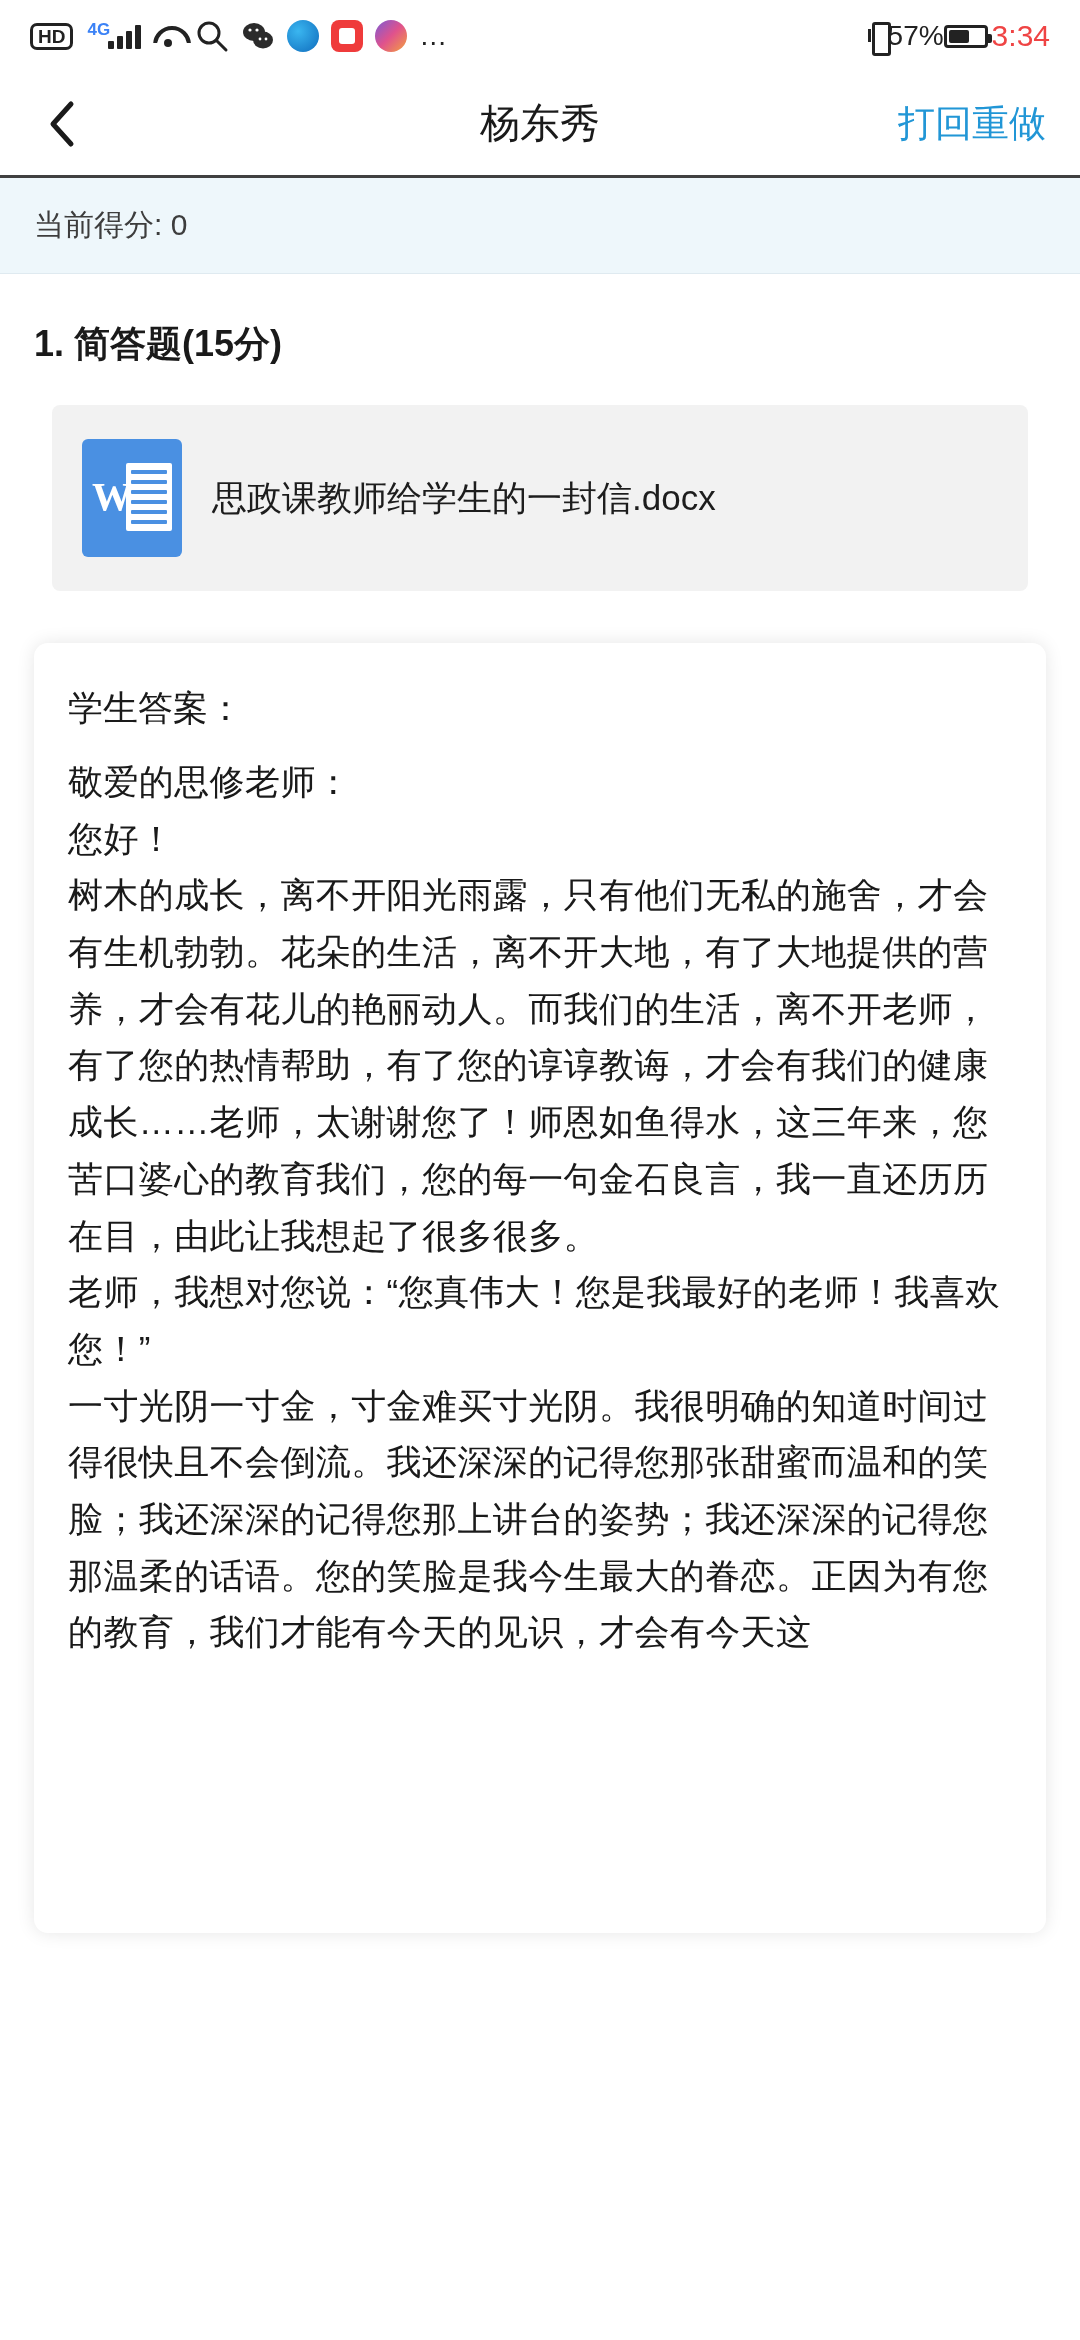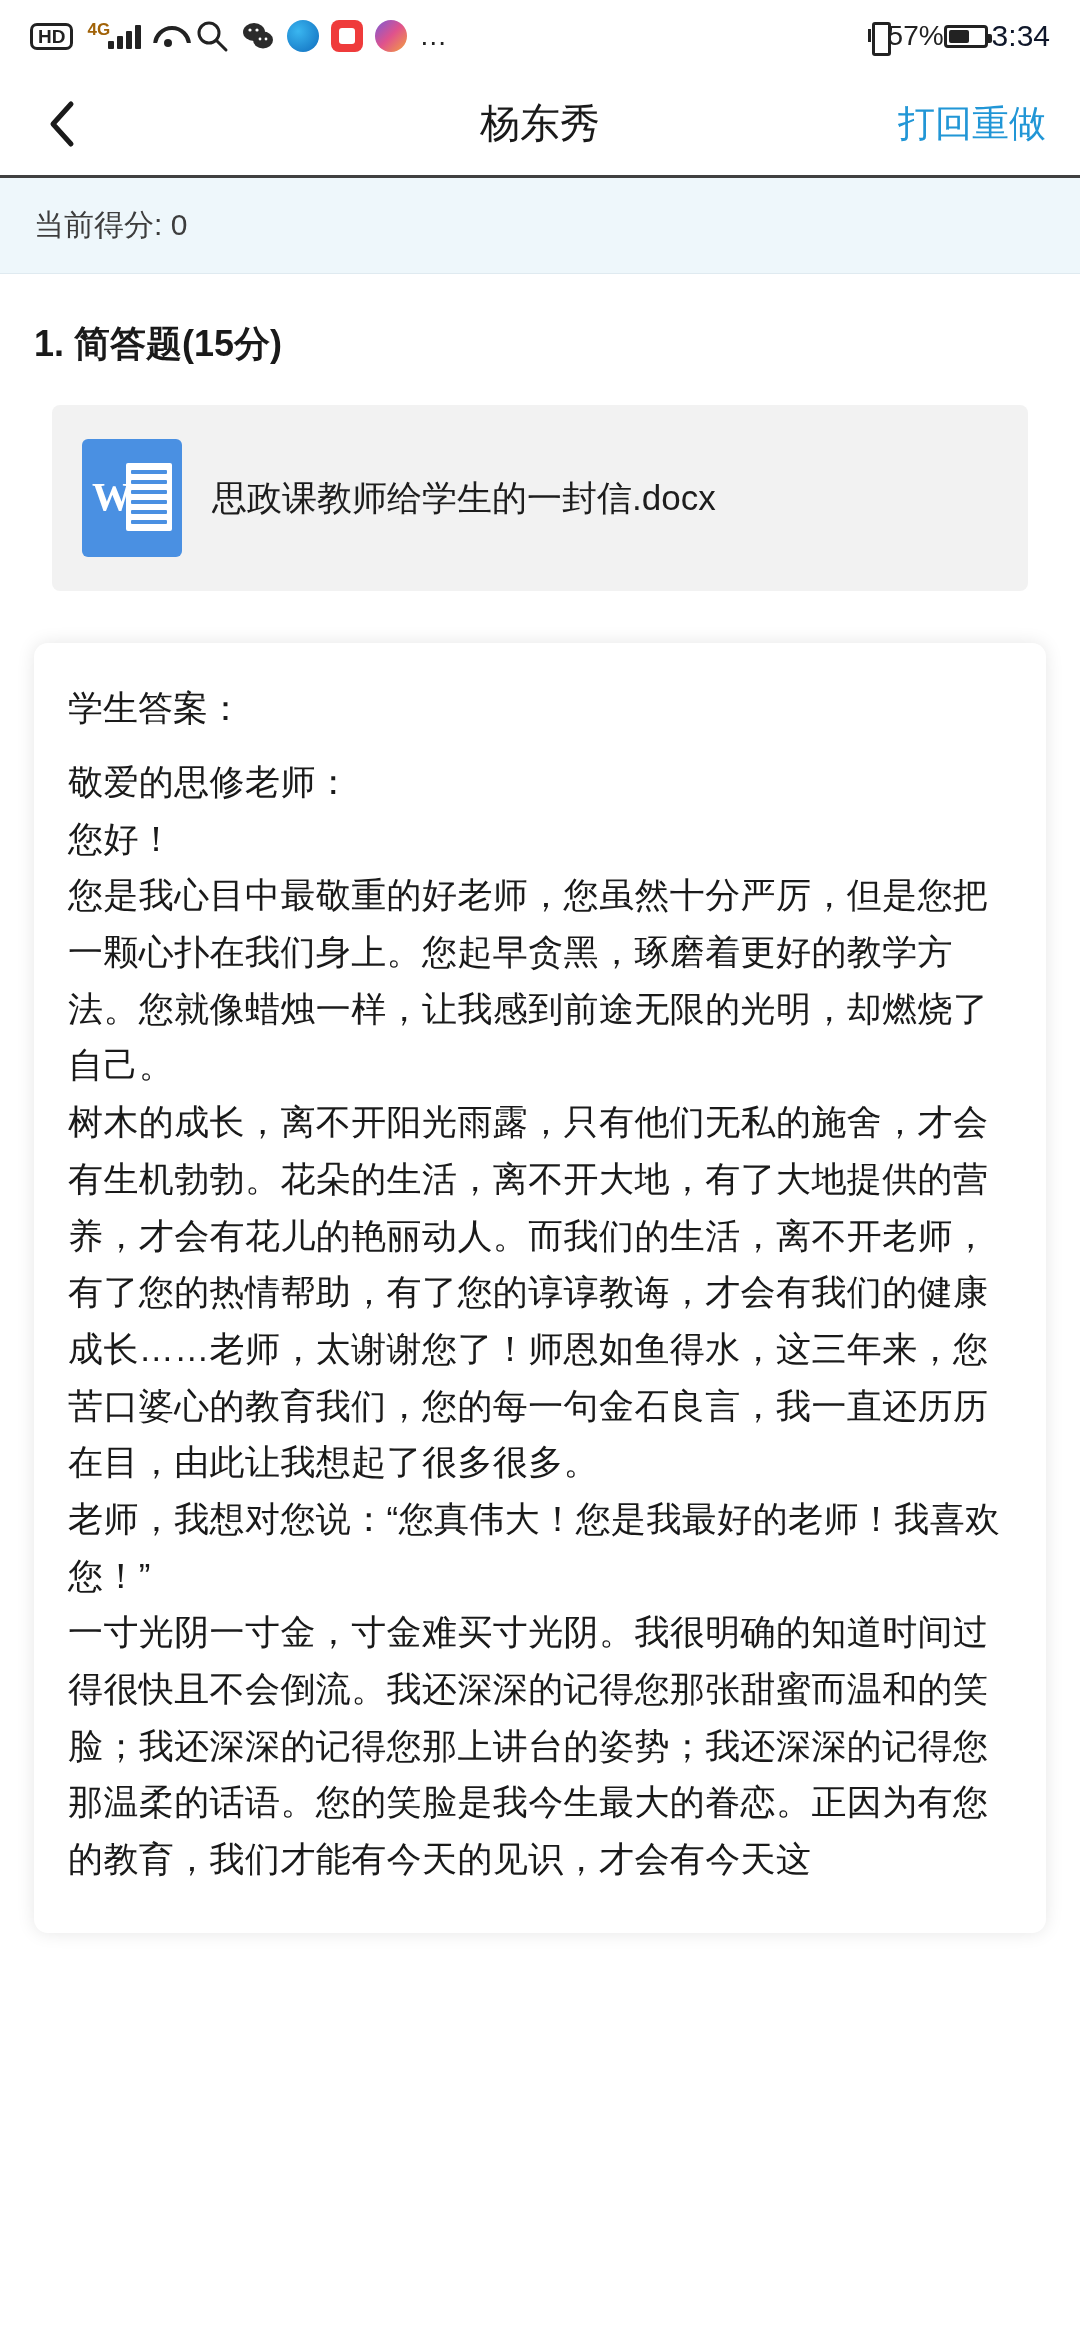--- a/index.html
+++ b/index.html
@@ -24,21 +24,21 @@
 
   .hd-badge {
     border: 3px solid #222;
     border-radius: 7px;
     font-size: 19px;
     font-weight: bold;
     padding: 1px 5px;
     line-height: 1;
     color: #222;
   }
-  .net-label { font-size: 17px; font-weight: bold; color: #a16207; position: relative; top: -9px; left: 2px;}
+  .net-label { font-size: 17px; font-weight: bold; color: #3b82f6; position: relative; top: -9px; left: 2px;}
   .bars { display: flex; align-items: flex-end; gap: 3px; height: 26px; }
   .bars i { width: 6px; background: #222; display: block; border-radius: 1px; }
   .bars i:nth-child(1) { height: 8px; }
   .bars i:nth-child(2) { height: 13px; }
   .bars i:nth-child(3) { height: 18px; }
   .bars i:nth-child(4) { height: 24px; }
 
   .wifi { width: 30px; height: 24px; position: relative; }
   .wifi::before {
     content: "";
@@ -68,21 +68,21 @@
   .vib { width: 20px; height: 28px; position: relative; }
   .vib::before{content:"";position:absolute;left:4px;top:0;width:13px;height:28px;border:3px solid #222;border-radius:3px;}
   .vib::after{content:"";position:absolute;left:0;top:7px;width:3px;height:13px;background:#222;}
   .batt-pct { font-size: 28px; color: #222; }
   .batt {
     width: 44px; height: 23px; border: 3px solid #222; border-radius: 4px;
     position: relative; display:inline-block;
   }
   .batt::after{content:"";position:absolute;right:-7px;top:6px;width:4px;height:9px;background:#222;border-radius:0 2px 2px 0;}
   .batt i { position:absolute; left:2px; top:2px; bottom:2px; width:53%; background:#222; border-radius:2px; display:block;}
-  .clock { font-size: 30px; color: #0f172a; margin-left: 4px; }
+  .clock { font-size: 30px; color: #ef4444; margin-left: 4px; }
 
   
   .navbar {
     height: 106px;
     display: flex;
     align-items: center;
     padding: 0 34px;
     background: #ffffff;
     border-bottom: 3px solid #404040;
   }
@@ -266,18 +266,17 @@
       </span>
   </div>
   <div class="att-name">思政课教师给学生的一封信.docx</div>
 </div>
 
 <div class="answercard">
   <div class="ans-label">学生答案：</div>
   <div class="ans-body">
     <p>敬爱的思修老师：</p>
     <p>您好！</p>
-    <p>您是我心目中最敬重的好老师，您虽然十分严厉，但是您把一颗心扑在我们身上。您起早贪黑，琢磨着更好的教学方法。您就像蜡烛一样，让我感到前途无限的光明，却燃烧了自己。</p>
     <p>树木的成长，离不开阳光雨露，只有他们无私的施舍，才会有生机勃勃。花朵的生活，离不开大地，有了大地提供的营养，才会有花儿的艳丽动人。而我们的生活，离不开老师，有了您的热情帮助，有了您的谆谆教诲，才会有我们的健康成长……老师，太谢谢您了！师恩如鱼得水，这三年来，您苦口婆心的教育我们，您的每一句金石良言，我一直还历历在目，由此让我想起了很多很多。</p>
     <p>老师，我想对您说：“您真伟大！您是我最好的老师！我喜欢您！”</p>
     <p>一寸光阴一寸金，寸金难买寸光阴。我很明确的知道时间过得很快且不会倒流。我还深深的记得您那张甜蜜而温和的笑脸；我还深深的记得您那上讲台的姿势；我还深深的记得您那温柔的话语。您的笑脸是我今生最大的眷恋。正因为有您的教育，我们才能有今天的见识，才会有今天这</p>
   </div>
 </div>
 
 </body></html>

